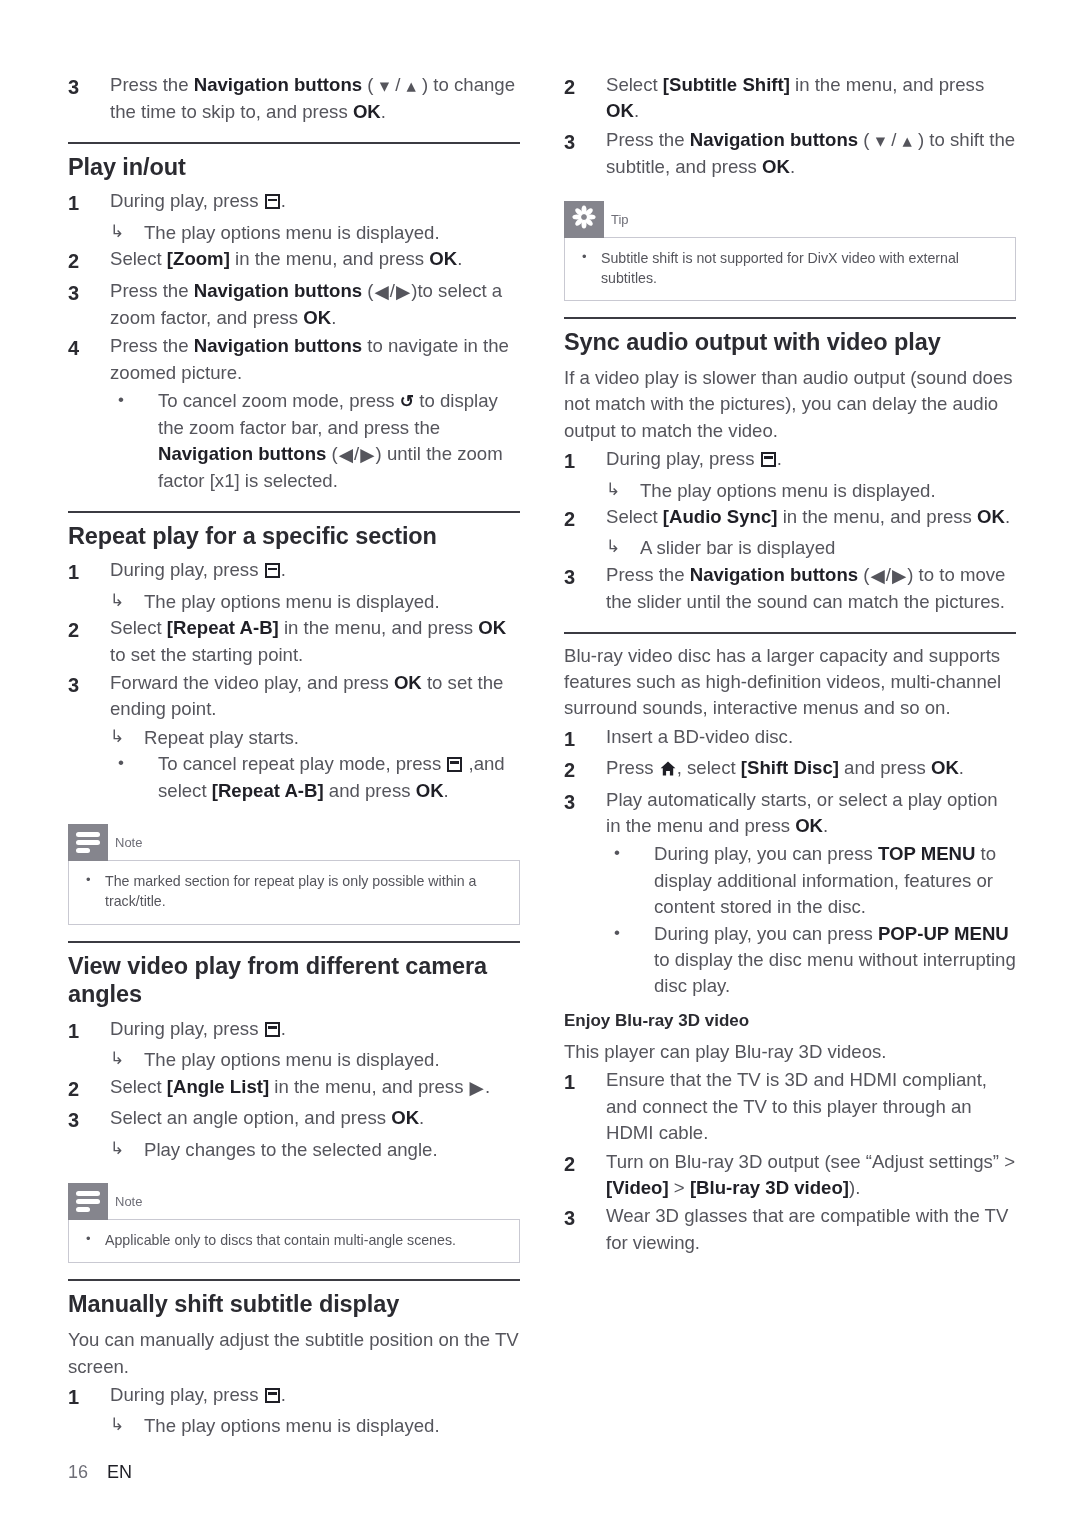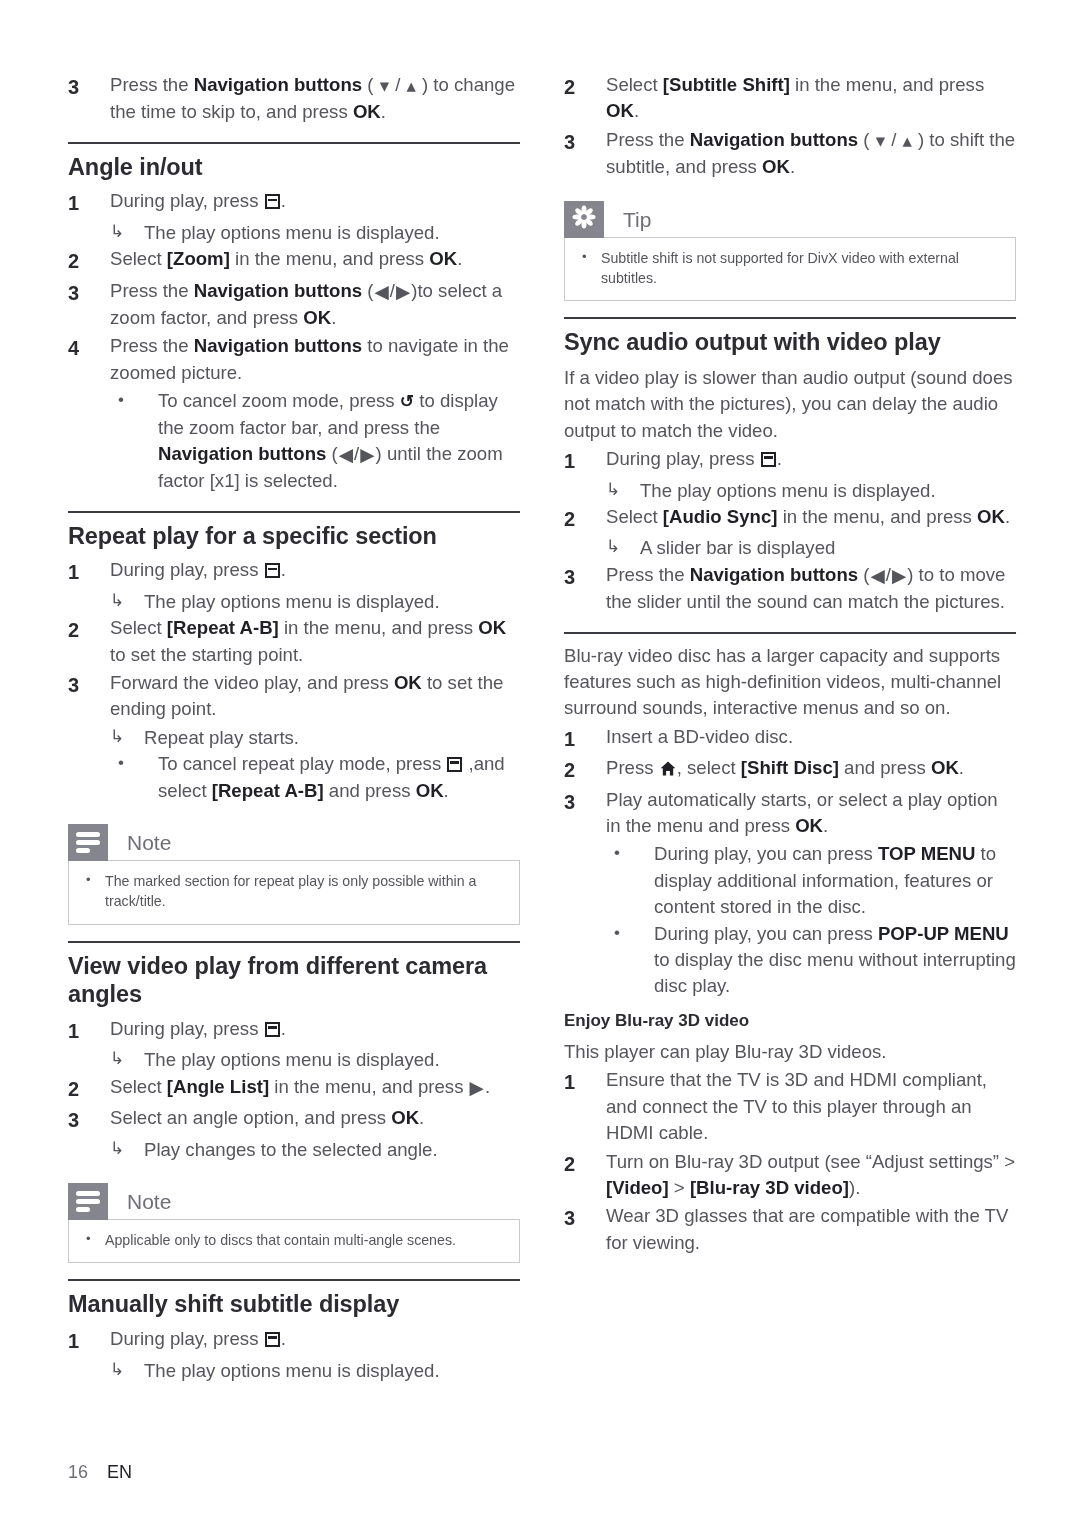--- a/index.html
+++ b/index.html
@@ -122,24 +122,24 @@
   }
   .callout-icon {
     width: 40px; height: 37px;
     background: #85858d;
     display: flex;
     align-items: center;
     justify-content: center;
     flex: 0 0 40px;
   }
   .callout-title {
-    font-size: 21px;
+    font-size: 13px;
     color: #6e6e77;
     line-height: 37px;
-    padding-left: 19px;
+    padding-left: 7px;
   }
   .callout-body {
     border: 1px solid #c9c9d2;
     padding: 10px 14px 12px 14px;
     margin-top: -1px;
   }
   .callout-item {
     display: flex;
     font-size: 14.2px;
     line-height: 1.44;
@@ -209,21 +209,21 @@
 <div class="page">
   <div class="cols">
 
     <div class="col left">
       <div class="step">
         <div class="num">3</div>
         <div class="txt">Press the <b>Navigation buttons</b> ( <span class="nav-arrow">▾</span> / <span class="nav-arrow">▴</span> ) to change the time to skip to, and press <b>OK</b>.</div>
       </div>
       <div id="left-sections">
           <div class="rule"></div>
-          <h2 class="sec">Angle in/out</h2>
+          <h2 class="sec">Play in/out</h2>
           <div class="step">
             <div class="num">1</div>
             <div class="txt">During play, press <span class="ico ico-options"></span>.</div>
           </div>
           <div class="result">
             <div class="arrow">↳</div>
             <div class="txt">The play options menu is displayed.</div>
           </div>
           <div class="step">
             <div class="num">2</div>
@@ -320,20 +320,21 @@
             </div>
             <div class="callout-body">
               <div class="callout-item">
                 <span class="cdot">•</span>
                 <span>Applicable only to discs that contain multi-angle scenes.</span>
               </div>
             </div>
           </div>
           <div class="rule"></div>
           <h2 class="sec">Manually shift subtitle display</h2>
+          <p class="para">You can manually adjust the subtitle position on the TV screen.</p>
           <div class="step">
             <div class="num">1</div>
             <div class="txt">During play, press <span class="ico ico-options"></span>.</div>
           </div>
           <div class="result">
             <div class="arrow">↳</div>
             <div class="txt">The play options menu is displayed.</div>
           </div>
         </div>
     </div>

